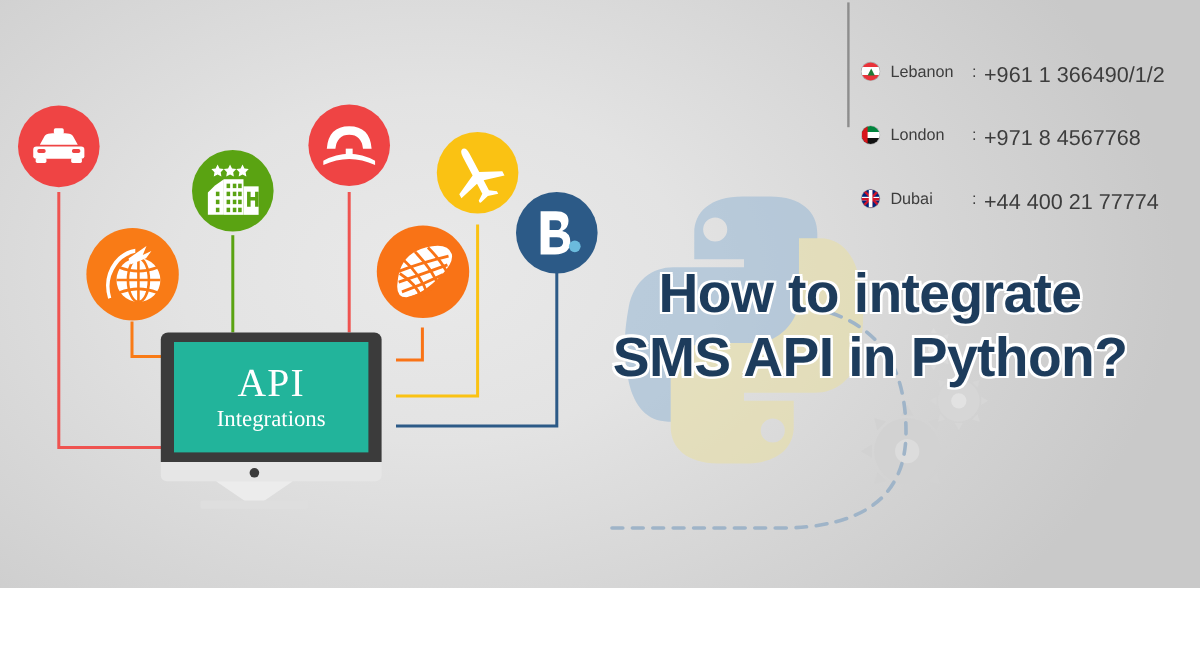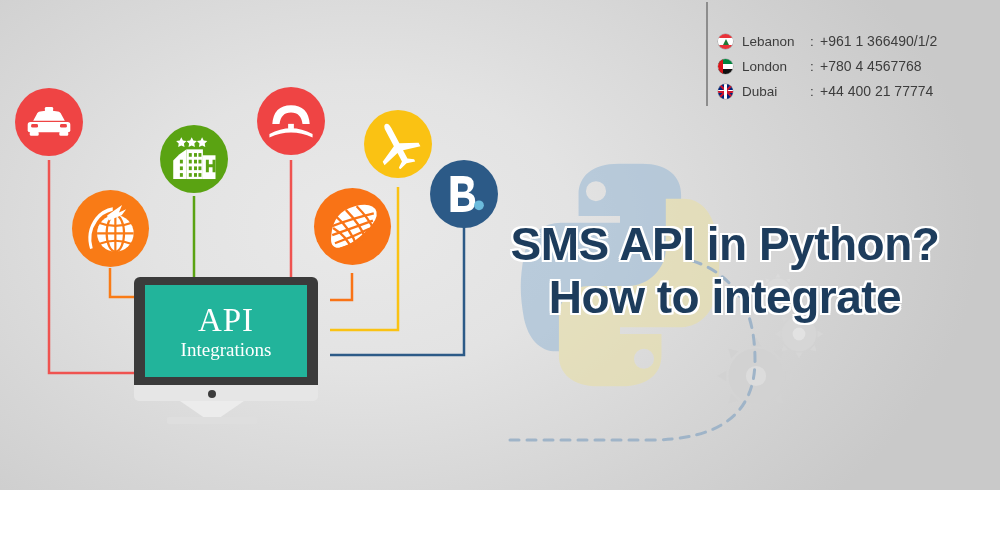--- a/index.html
+++ b/index.html
@@ -22,21 +22,21 @@
 
   
   #contact-divider {
     position:absolute; left:706px; top:2px; width:2px; height:104px;
     background:#8d8d8d;
   }
   #contacts {
     position:absolute; left:718px; top:24px; width:270px;
   }
   .contact-row {
-    display:flex; align-items:flex-end; height:25px; white-space:nowrap;
+    display:flex; align-items:flex-start; height:25px; white-space:nowrap;margin-top:28px;
   }
   .flag {
     width:15px; height:15px; border-radius:50%; margin-right:9px;
     flex:0 0 15px; overflow:hidden; position:relative;
     box-shadow:0 0 0 0.5px rgba(0,0,0,.25);
   }
   .flag-lb { background:linear-gradient(#e8333a 0 28%, #ffffff 28% 72%, #e8333a 72% 100%); }
   .flag-lb::after{
     content:""; position:absolute; left:50%; top:50%; transform:translate(-50%,-50%);
     width:0; height:0; border-left:3.5px solid transparent; border-right:3.5px solid transparent;
@@ -56,21 +56,21 @@
   }
   .uk-x{ position:absolute; inset:0; }
   .uk-x span{ position:absolute; left:-2px; top:6px; width:20px; height:2px; background:#cf142b; transform-origin:center; }
   .uk-x span:nth-child(1){ transform:rotate(45deg); }
   .uk-x span:nth-child(2){ transform:rotate(-45deg); }
   .uk-cross-h{ position:absolute; left:0; top:6.5px; width:100%; height:2px; background:#cf142b; }
   .uk-cross-v{ position:absolute; left:6.5px; top:0; width:2px; height:100%; background:#cf142b; }
 
   .c-name { font-size:13.5px; color:#3d3d3d; width:68px; }
   .c-colon { font-size:13.5px; color:#3d3d3d; width:10px; }
-  .c-num { font-size:14px; color:#3d3d3d; }
+  .c-num { font-size:18px; color:#3d3d3d; }
 
   
   .line { position:absolute; }
 
   
   .pin { position:absolute; }
   .pin-circle {
     border-radius:50%; position:relative;
     display:flex; align-items:center; justify-content:center;
   }
@@ -293,39 +293,39 @@
       <div id="api-title">API</div>
       <div id="api-sub">Integrations</div>
     </div>
     <div id="monitor-chin"></div>
     <div id="monitor-dot"></div>
     <div id="monitor-stand"></div>
     <div id="monitor-base"></div>
   </div>
 
   <div id="headline">
+    <div>How to integrate</div>
     <div>SMS API in Python?</div>
-    <div>How to integrate</div>
   </div>
 
   <div id="contact-divider"></div>
   <div id="contacts">
 
     <div class="contact-row">
       <span class="flag flag-lb"></span>
       <span class="c-name">Lebanon</span>
       <span class="c-colon">:</span>
       <span class="c-num">+961 1 366490/1/2</span>
     </div>
 
     <div class="contact-row">
       <span class="flag flag-ae"></span>
       <span class="c-name">London</span>
       <span class="c-colon">:</span>
-      <span class="c-num">+780  4  4567768</span>
+      <span class="c-num">+971  8  4567768</span>
     </div>
 
     <div class="contact-row">
       <span class="flag flag-uk">
         <span class="uk-x">
             <span></span>
             <span></span>
           </span>
         <span class="uk-cross-h"></span>
           <span class="uk-cross-v"></span>

